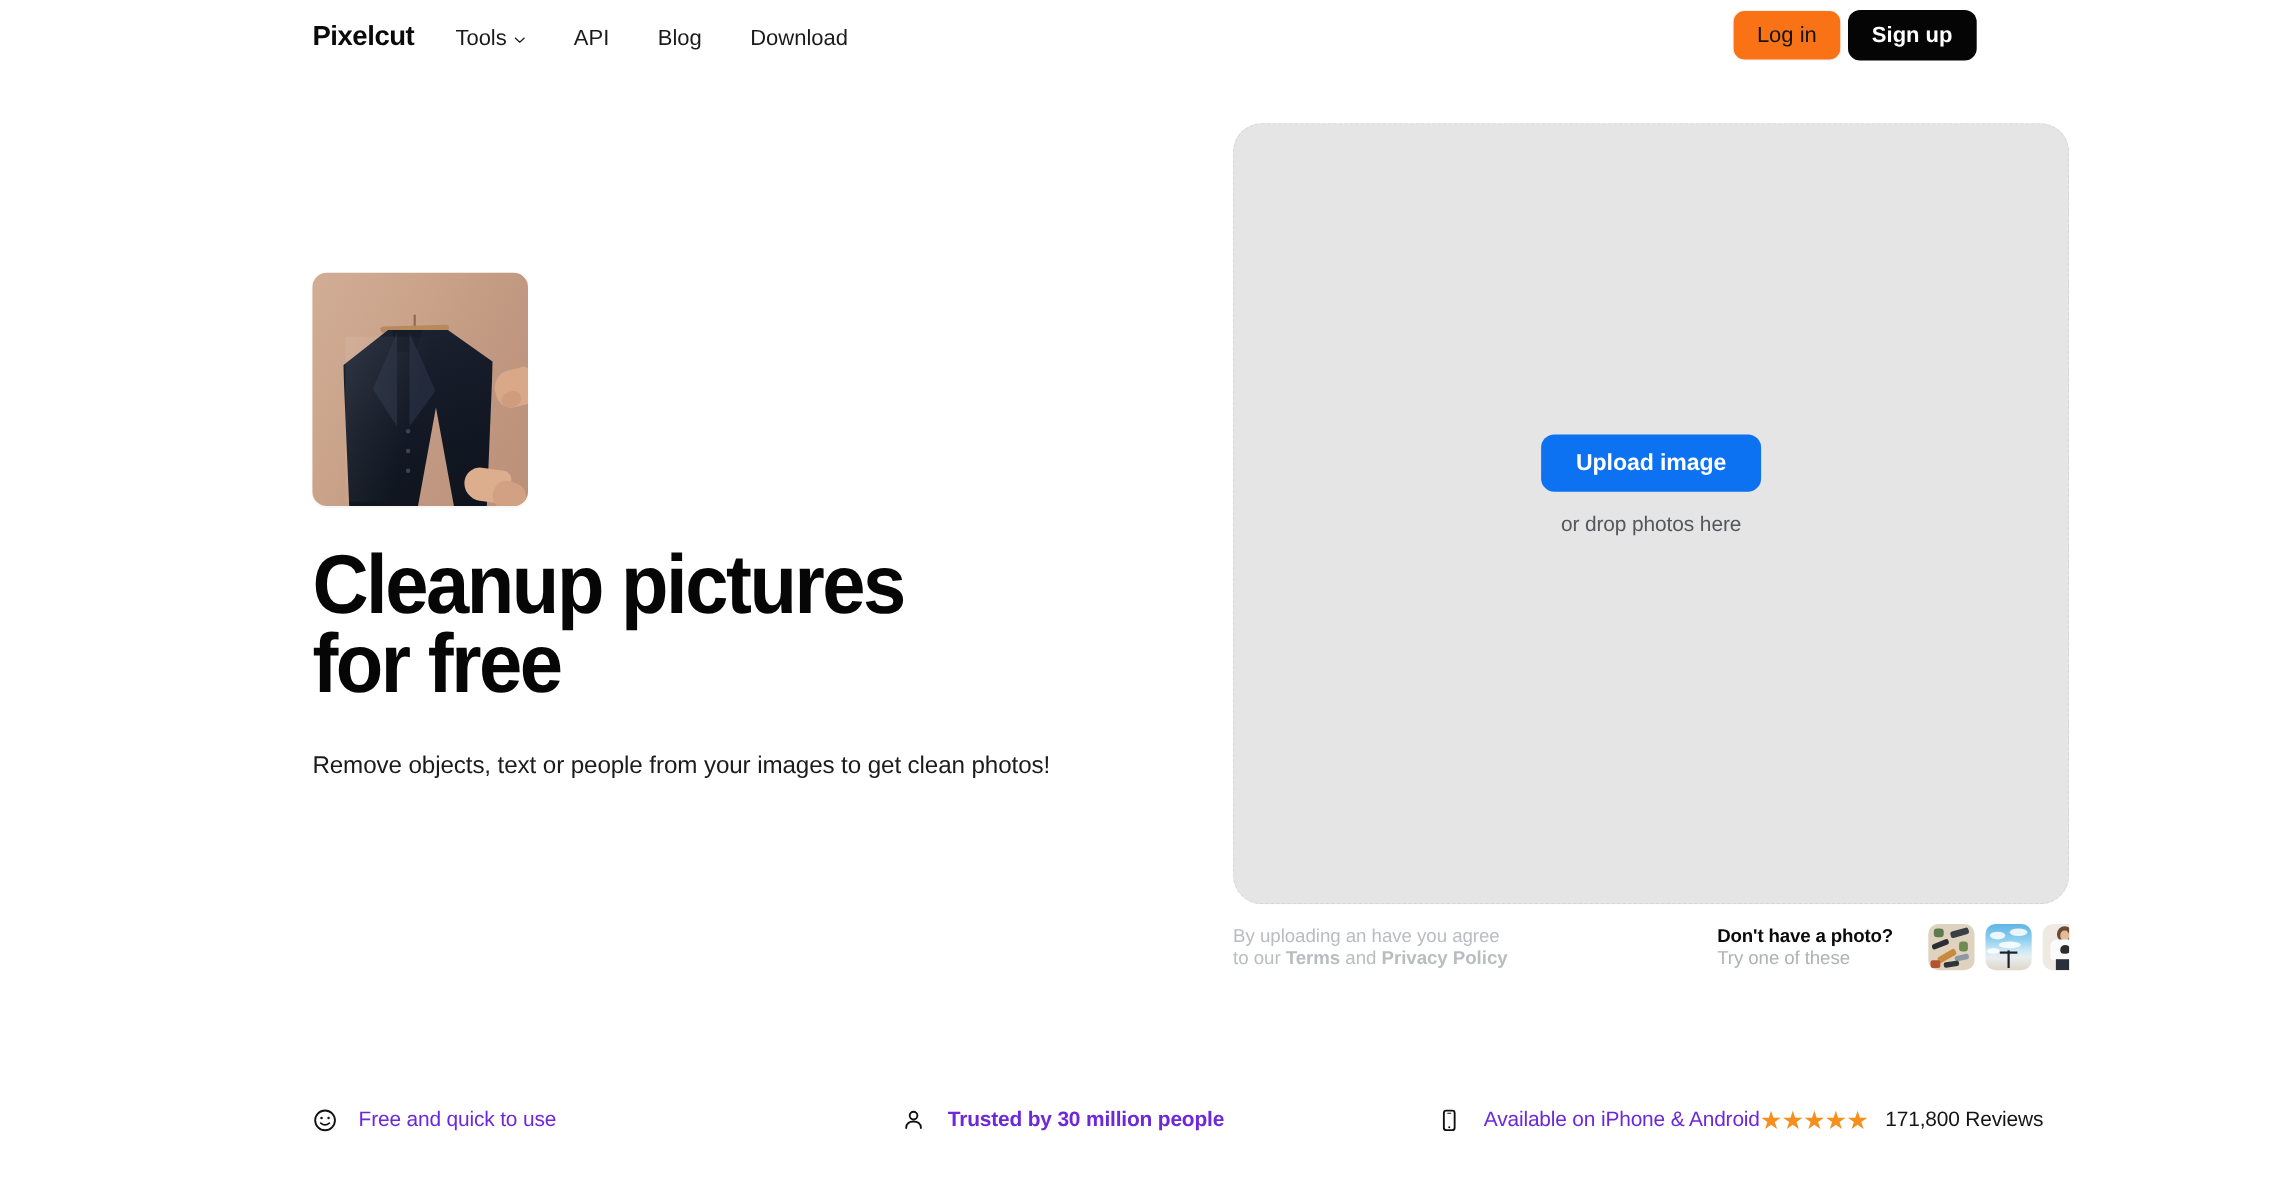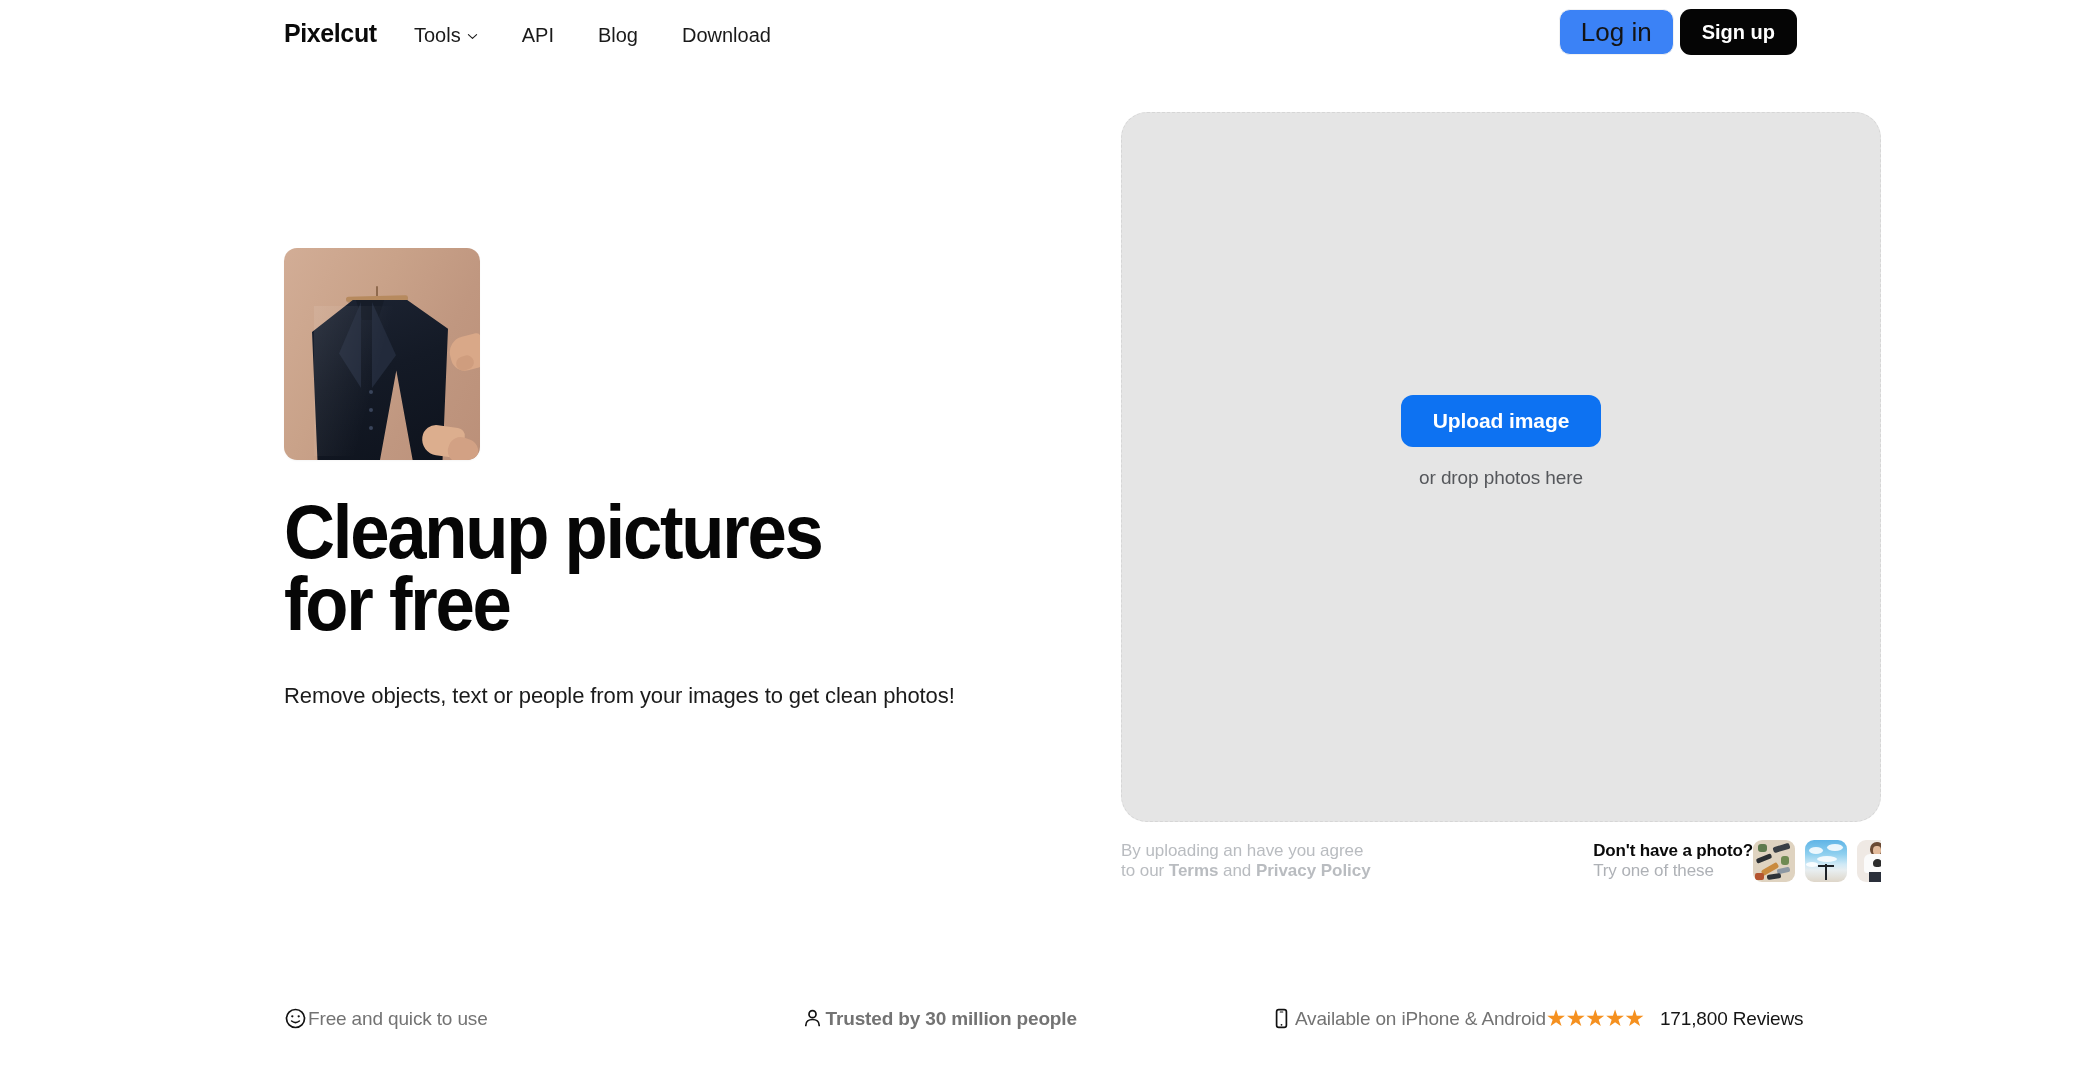--- a/index.html
+++ b/index.html
@@ -71,23 +71,23 @@
   .header-actions {
     position: absolute;
     right: 284px;
     top: 9px;
     display: flex;
     align-items: center;
     gap: 6px;
   }
 
   .btn-login {
-    font-size: 26px;
+    font-size: 20px;
     color: #141414;
-    background: #3b82f6;
+    background: #f97316;
     border: 1px solid #f2f2f2;
     border-radius: 11px;
     padding: 9px 21px;
     cursor: pointer;
     line-height: 26px;
     font-family: inherit;
   }
 
   .btn-signup {
     font-size: 20px;
@@ -292,21 +292,21 @@
     letter-spacing: -0.05px;
   }
   .terms a { color: #b9bcc0; text-decoration: none; font-weight: bold; }
 
   .samples {
     position: absolute;
     right: 200px;
     top: 840px;
     display: flex;
     align-items: center;
-    gap: 0;
+    gap: 32px;
   }
 
   .samples-text {
     text-align: left;
     line-height: 20px;
   }
   .samples-title {
     font-size: 17px;
     font-weight: 700;
     color: #0a0a0a;
@@ -422,23 +422,23 @@
     left: 284px;
     right: 284px;
     top: 1007px;
     display: flex;
     align-items: center;
   }
 
   .feat {
     display: flex;
     align-items: center;
-    gap: 2px;
+    gap: 20px;
     font-size: 19px;
-    color: #737373;
+    color: #6d28d9;
     letter-spacing: -0.15px;
     white-space: nowrap;
   }
   .feat .ficon {
     width: 22px;
     height: 22px;
     display: flex;
     align-items: center;
     justify-content: center;
     flex: 0 0 auto;

